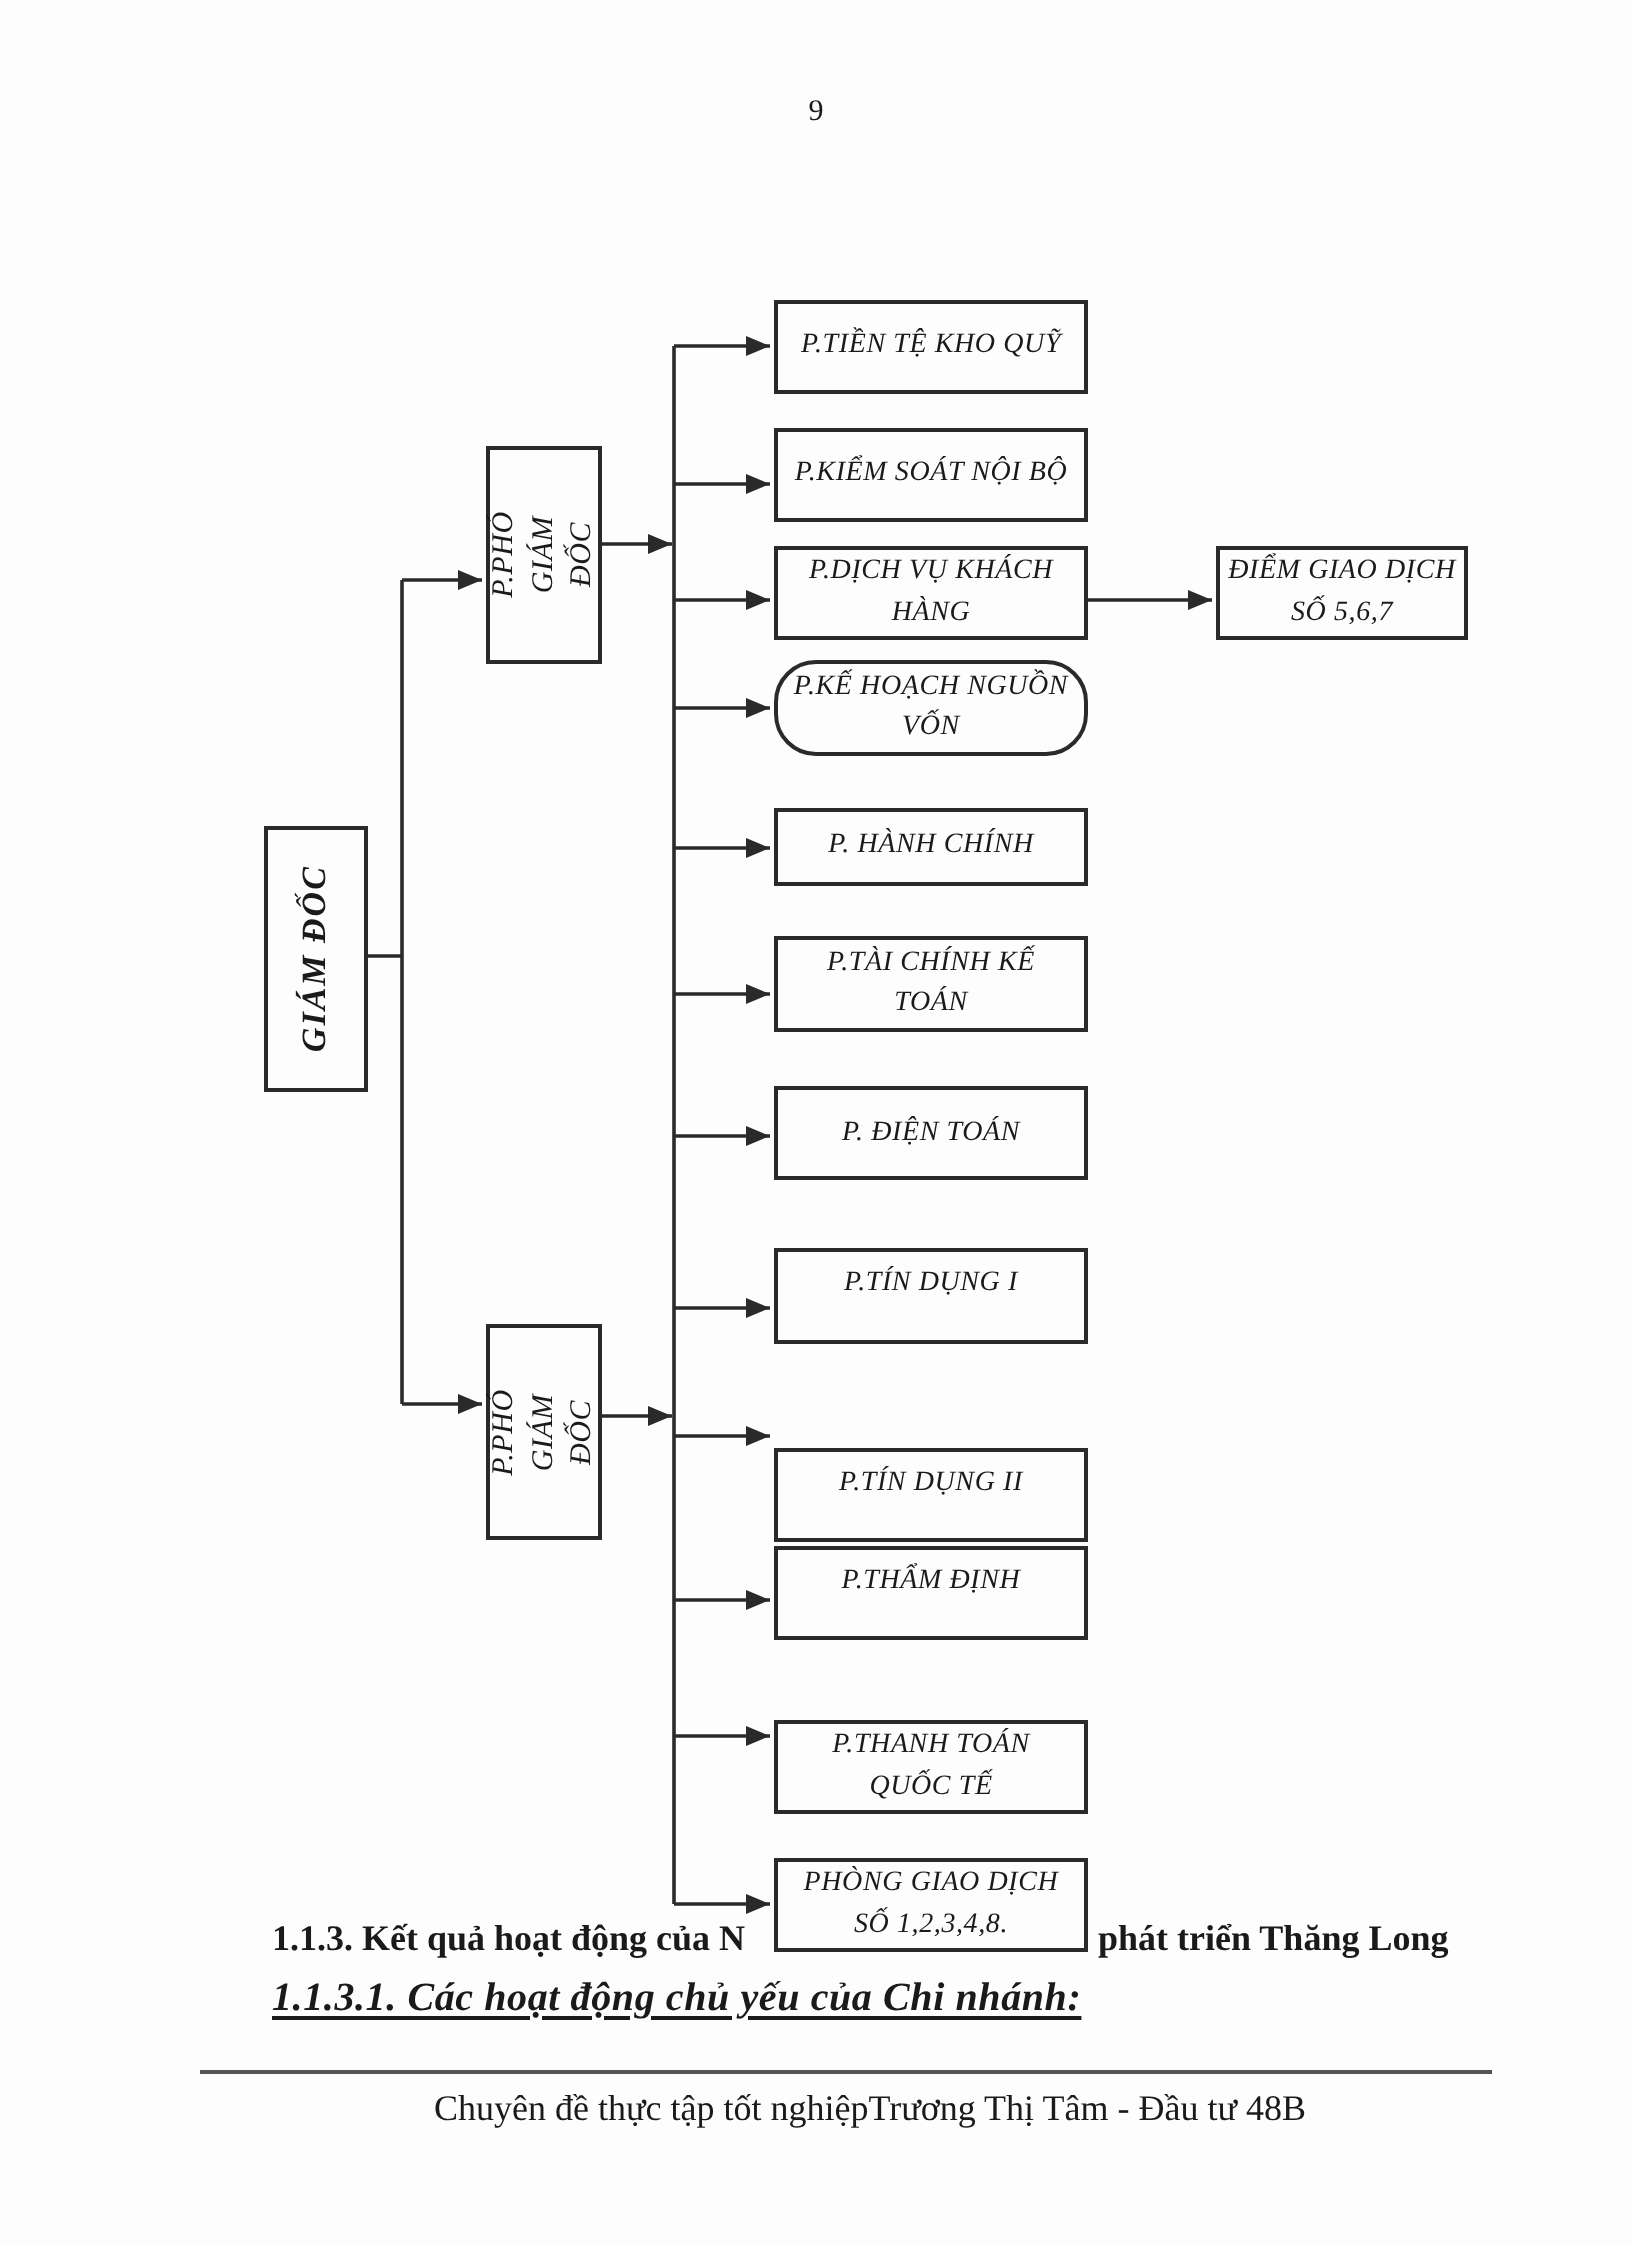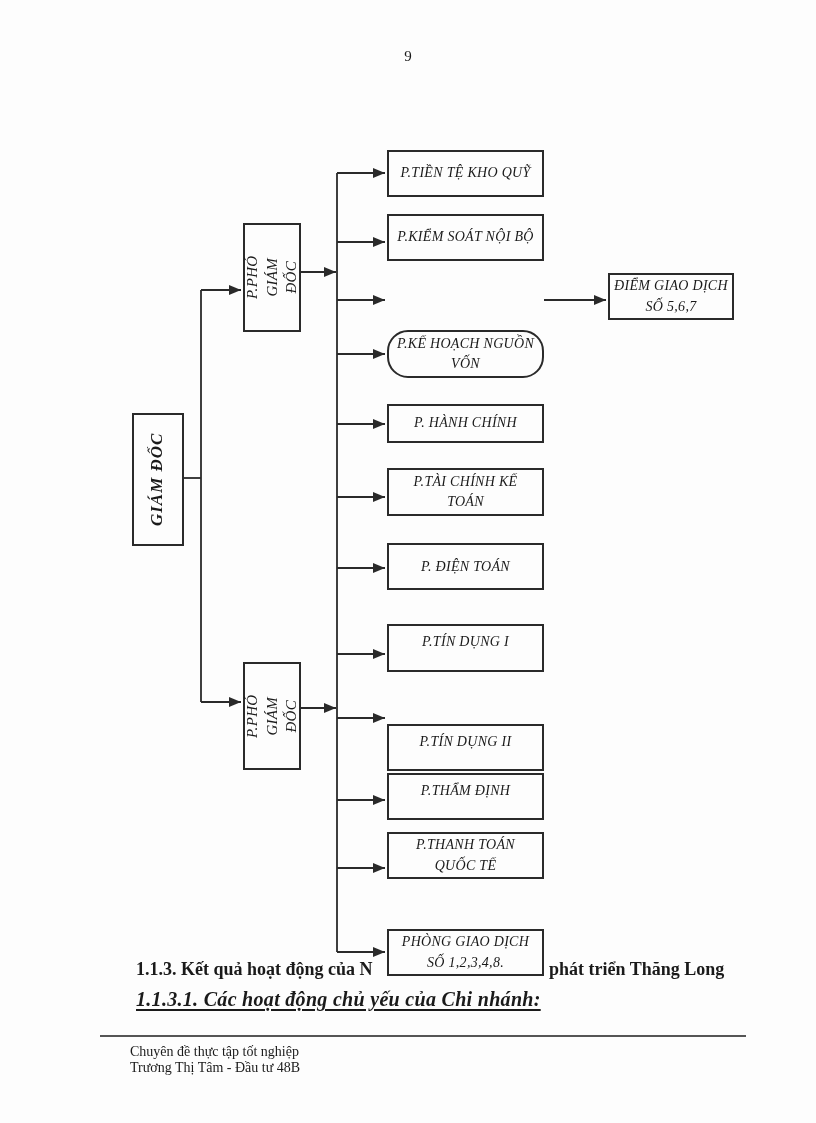--- a/index.html
+++ b/index.html
@@ -32,21 +32,21 @@
   #d0{top:150px;height:47px;}
   #d1{top:214px;height:47px;}
   #d2{top:273px;height:47px;}
   #d3{top:330px;height:48px;border-radius:21px;}
   #d4{top:404px;height:39px;}
   #d5{top:468px;height:48px;}
   #d6{top:543px;height:47px;align-items:flex-start;padding-top:12px;}
   #d7{top:624px;height:48px;align-items:flex-start;padding-top:6px;}
   #d8{top:724px;height:47px;align-items:flex-start;padding-top:6px;}
   #d9{top:773px;height:47px;align-items:flex-start;padding-top:6px;}
-  #d10{top:832px;height:47px;}
+  #d10{top:860px;height:47px;}
   #d11{top:929px;height:47px;}
   #sat{left:608px;top:273px;width:126px;height:47px;}
   
   .vtext{transform:rotate(-90deg);text-align:center;}
   #root-box{left:132px;top:413px;width:52px;height:133px;}
   #root-box .vtext{white-space:nowrap;font-weight:bold;font-size:17px;letter-spacing:1px;}
   .deputy{left:243px;width:58px;}
   #dep0{top:223px;height:109px;}
   #dep1{top:662px;height:108px;}
   .deputy .vtext{width:102px;font-size:15px;line-height:1.3;letter-spacing:.3px;}
@@ -64,21 +64,21 @@
     white-space:nowrap;letter-spacing:.3px;
   }
   
   .footer-rule{
     position:absolute;left:100px;top:1035px;width:646px;height:2px;
     background:#555;z-index:1;
   }
   .footer{
     position:absolute;left:130px;top:1044px;width:610px;
     display:flex;justify-content:center;
-    font-size:14px;z-index:1;flex-direction:column;
+    font-size:18px;z-index:1;
   }
 </style>
 </head>
 <body>
 
 <div class="page">
 
   <div class="page-number">9</div>
 
   <div class="diagram">
@@ -124,20 +124,21 @@
 
     <div class="obox deputy" id="dep0">
       <span class="vtext">P.PHÓ GIÁM ĐỐC</span>
     </div>
     <div class="obox deputy" id="dep1">
       <span class="vtext">P.PHÓ GIÁM ĐỐC</span>
     </div>
 
     <div class="obox dept" id="d0">P.TIỀN TỆ KHO QUỸ</div>
     <div class="obox dept" id="d1">P.KIỂM SOÁT NỘI BỘ</div>
+    <div class="obox dept" id="d2">P.DỊCH VỤ KHÁCH HÀNG</div>
     <div class="obox dept" id="d3">P.KẾ HOẠCH NGUỒN VỐN</div>
     <div class="obox dept" id="d4">P. HÀNH CHÍNH</div>
     <div class="obox dept" id="d5">P.TÀI CHÍNH KẾ TOÁN</div>
     <div class="obox dept" id="d6">P. ĐIỆN TOÁN</div>
     <div class="obox dept" id="d7">P.TÍN DỤNG I</div>
     <div class="obox dept" id="d8">P.TÍN DỤNG II</div>
     <div class="obox dept" id="d9">P.THẨM ĐỊNH</div>
     <div class="obox dept" id="d10">P.THANH TOÁN QUỐC TẾ</div>
     <div class="obox dept" id="d11">PHÒNG GIAO DỊCH SỐ 1,2,3,4,8.</div>
 

